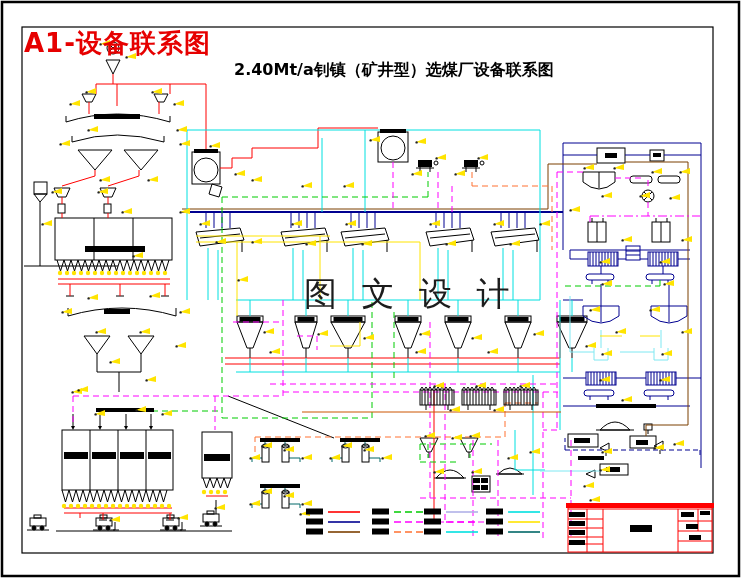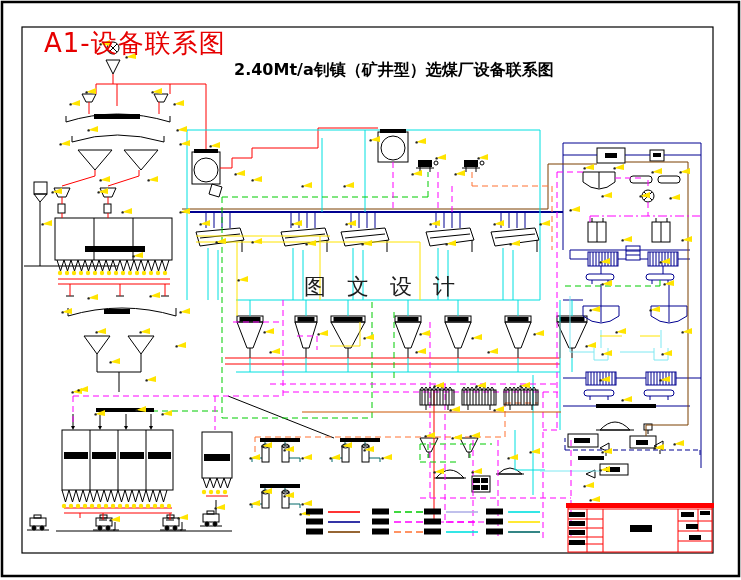--- a/index.html
+++ b/index.html
@@ -1,23 +1,23 @@
 <!DOCTYPE html>
 <html><head>
 <meta charset="utf-8">
 <style>
   html,body{margin:0;padding:0;background:#fff;}
   .stage{position:relative;width:741px;height:580px;background:#fff;overflow:hidden;
          font-family:"DejaVu Sans",sans-serif;}
   .stage svg{position:absolute;left:0;top:0;}
-  .corner-label{position:absolute;left:24px;top:26px;font-size:26px;font-weight:normal;
-                letter-spacing:1px;color:#e60000;white-space:nowrap;margin-left:20px;}
+  .corner-label{position:absolute;left:24px;top:26px;font-size:26px;font-weight:bold;
+                letter-spacing:1px;color:#e60000;white-space:nowrap;}
   .main-title{position:absolute;left:234px;top:60px;font-size:16px;color:#000;
               font-weight:bold;white-space:nowrap;}
-  .watermark{position:absolute;left:292px;top:272px;font-size:22px;color:#1c1c1c;
+  .watermark{position:absolute;left:292px;top:272px;font-size:33px;color:#1c1c1c;
              font-family:"DejaVu Serif",serif;letter-spacing:7px;white-space:nowrap;padding-left:12px;}
   .txt{pointer-events:none;}
 </style>
 </head>
 <body>
 
 <div class="stage">
 
 <svg width="741" height="580" viewBox="0 0 741 580">
   <defs>

